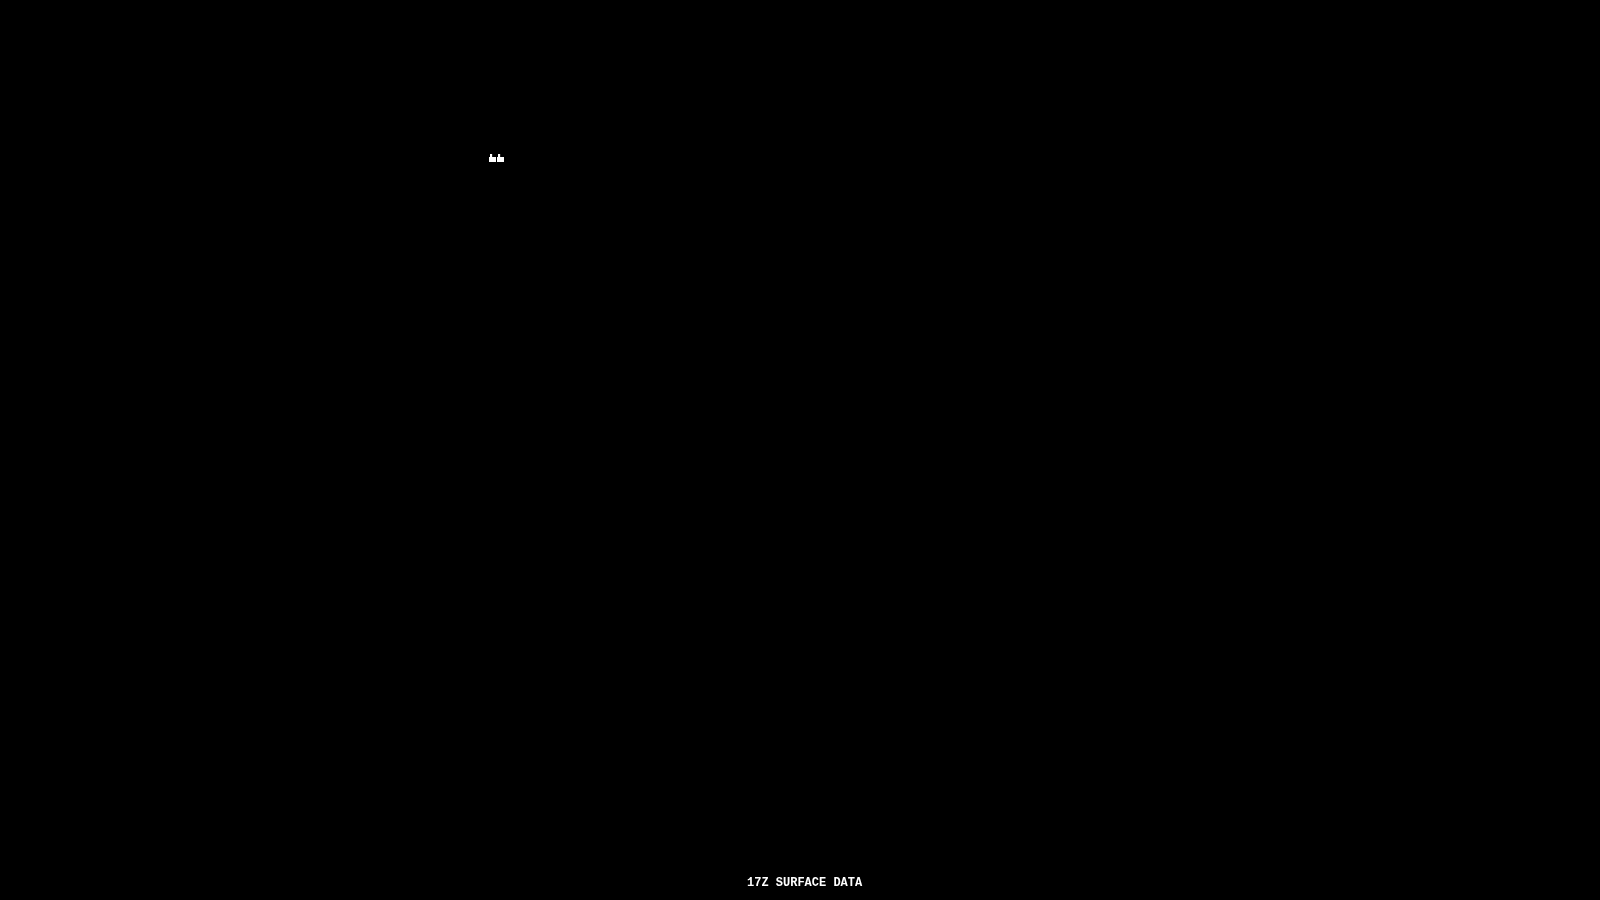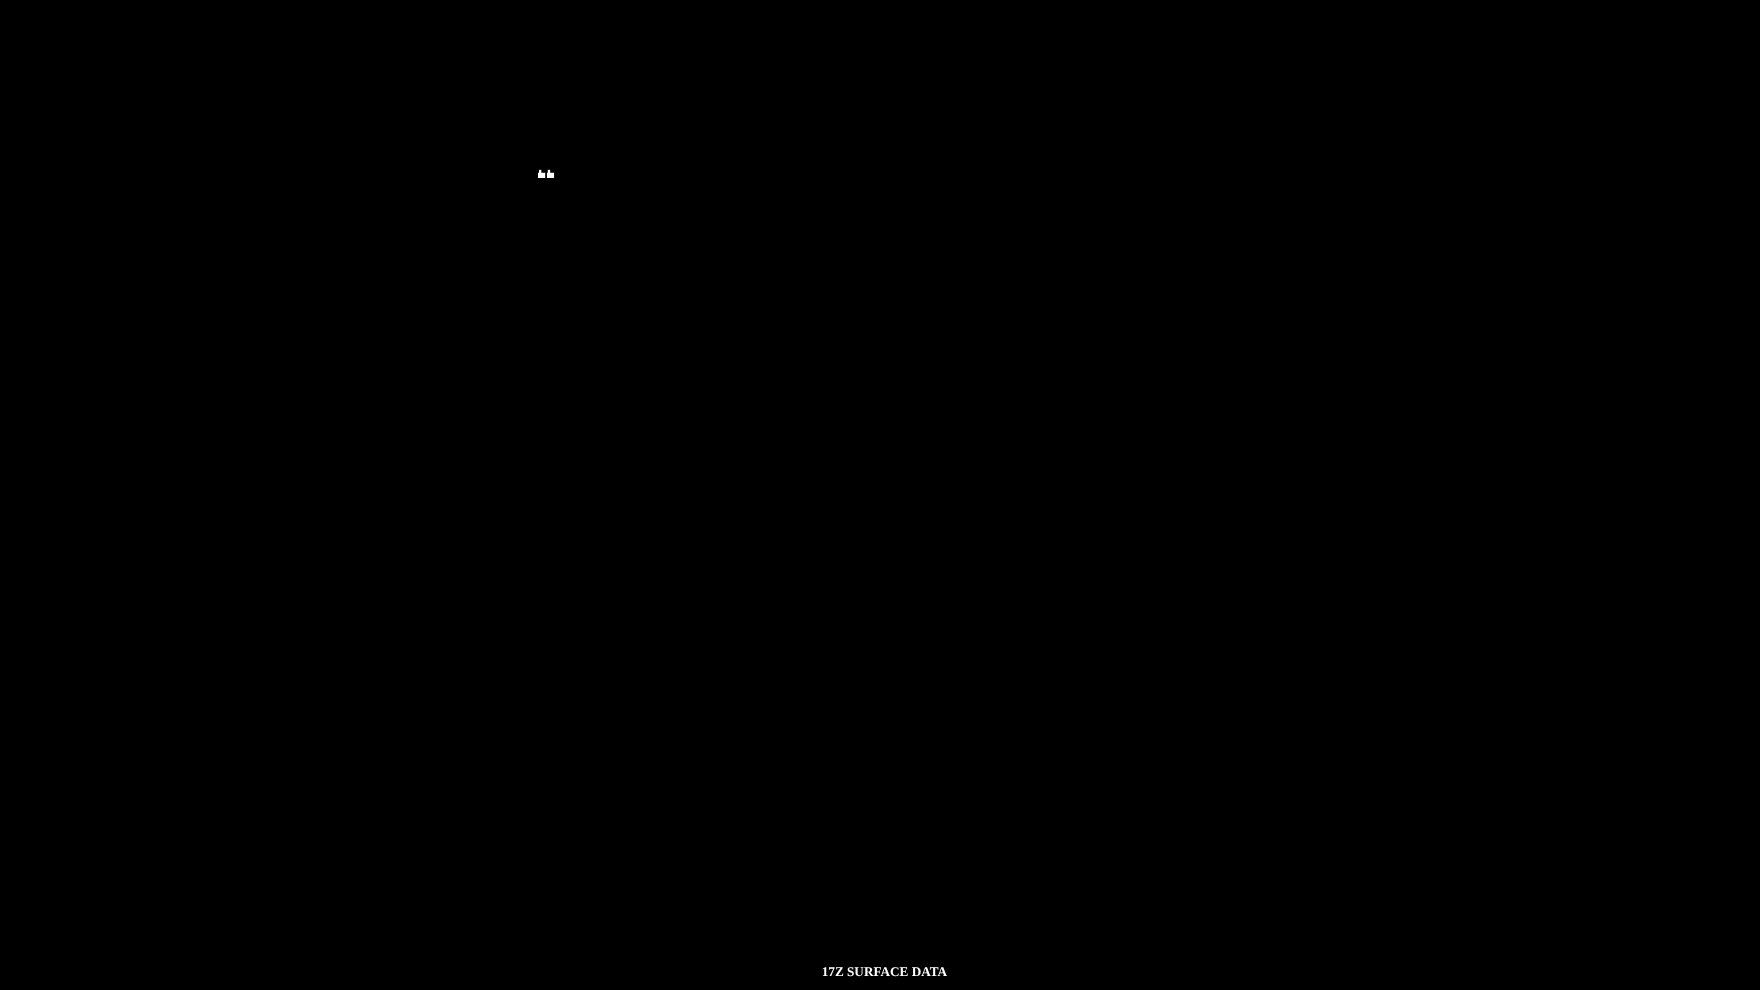--- a/index.html
+++ b/index.html
@@ -22,21 +22,21 @@
     height: 8px;
     background: #ffffff;
     clip-path: polygon(14% 0, 45% 0, 45% 38%, 100% 38%, 100% 100%, 0 100%, 0 38%, 14% 38%);
   }
   
   .caption {
     position: absolute;
     left: 747px;
     top: 876px;
     color: #ffffff;
-    font-family: Liberation Serif, serif;
+    font-family: Liberation Mono, monospace;
     font-size: 12px;
     font-weight: bold;
     letter-spacing: 0px;
     line-height: 14px;
     white-space: pre;
   }
 </style>
 </head>
 <body>
 

